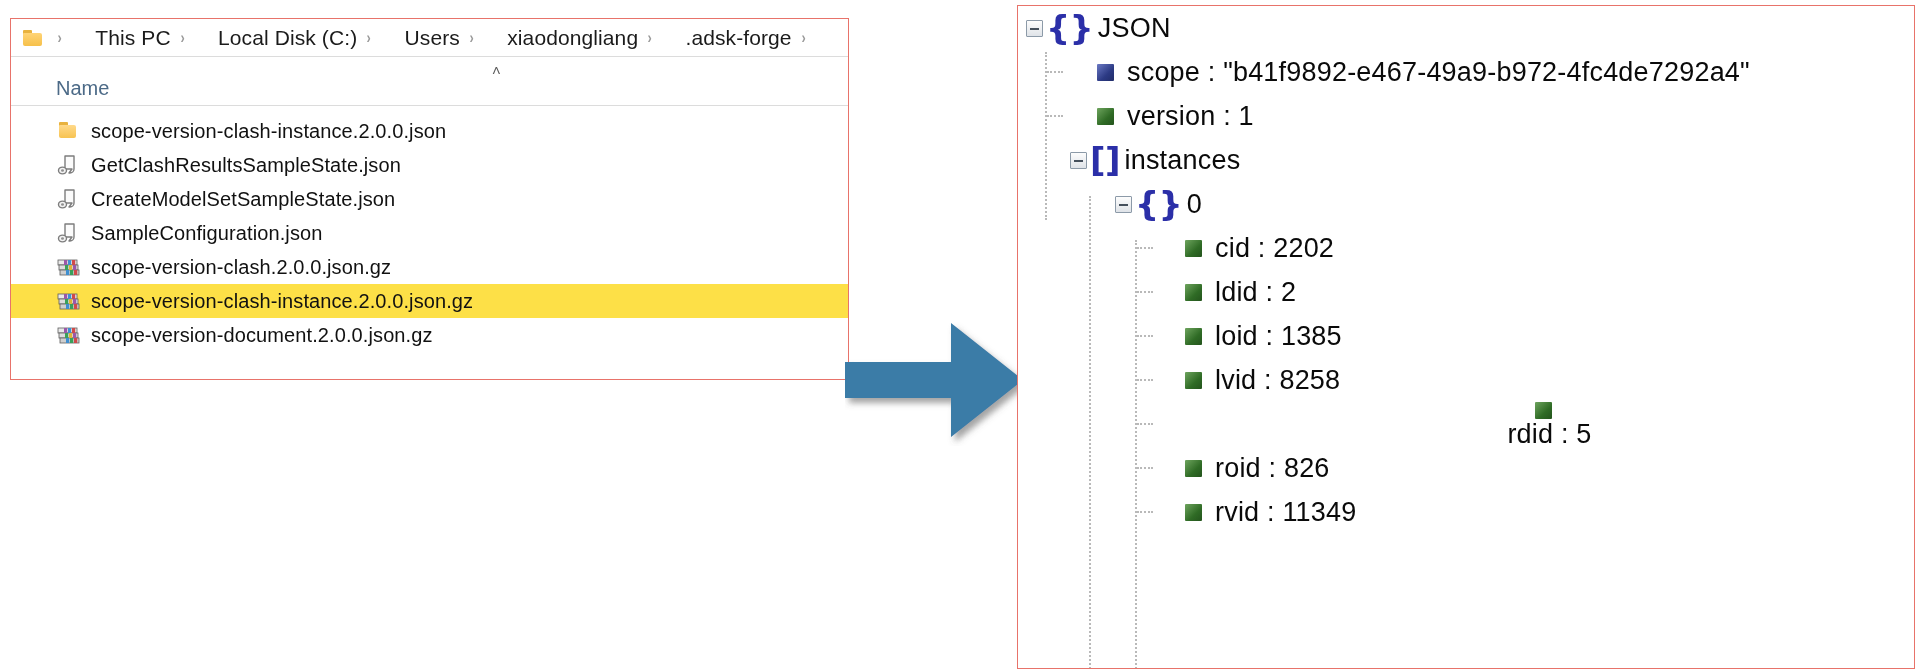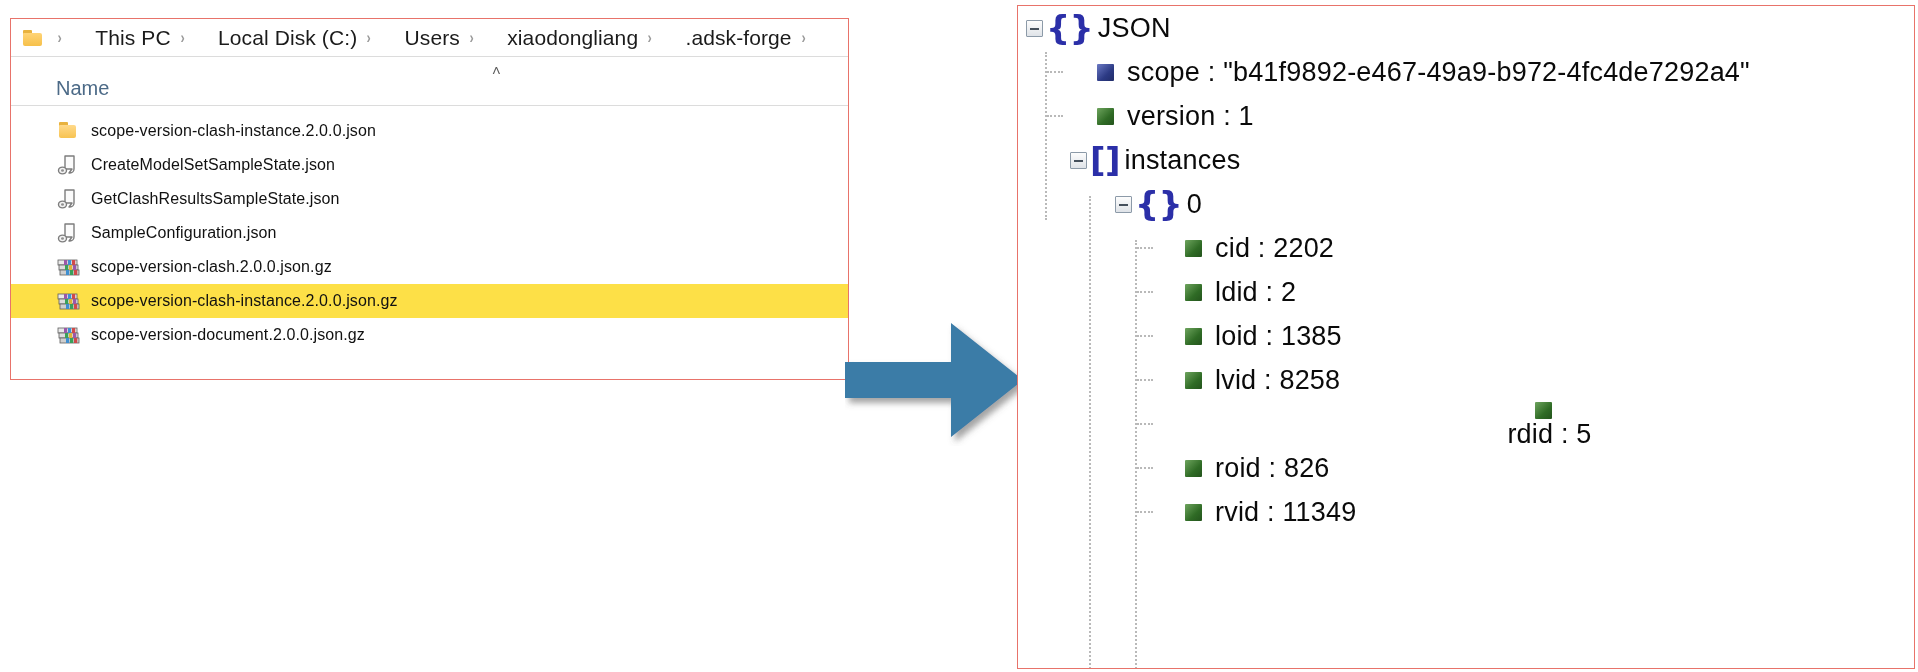--- a/index.html
+++ b/index.html
@@ -41,21 +41,21 @@
   }
   #col-name-header{
     position:absolute;left:45px;top:20px;font-size:20px;color:#4c6a87;
   }
   #file-list{position:relative;padding-top:8px;}
   .file-row{
     position:relative;height:34px;display:flex;align-items:center;
     padding-left:45px;box-sizing:border-box;
   }
   .file-row.selected{background:#fde047;}
-  .file-name{font-size:16px;color:#111111;white-space:nowrap;letter-spacing:0.1px;}
+  .file-name{font-size:20px;color:#111111;white-space:nowrap;letter-spacing:0.1px;}
   .file-icon{width:26px;height:24px;position:relative;margin-right:9px;flex:none;}
 
   
   .ic-folder .tab{position:absolute;left:3px;top:3px;width:9px;height:4px;background:#e8b23f;border-radius:1px 1px 0 0;}
   .ic-folder .body{position:absolute;left:3px;top:6px;width:17px;height:13px;
     background:linear-gradient(180deg,#ffd98a 0%,#f7c351 100%);border-radius:1px 2px 2px 2px;}
 
   
   .ic-json svg{display:block;}
 
@@ -149,32 +149,32 @@
     </div>
 
     <div class="file-row">
       <span class="file-icon ic-json">
         <svg width="26" height="24" viewBox="0 0 26 24">
           <path d="M9 3 h9 v13 a4 4 0 0 1 -4 4 h-1 l3 -4 h-7 z" fill="#fbfbfb" stroke="#7d7d7d" stroke-width="1.4" stroke-linejoin="round"></path>
           <ellipse cx="6.5" cy="17.5" rx="4" ry="3.4" fill="#f2f2f2" stroke="#7d7d7d" stroke-width="1.4"></ellipse>
           <ellipse cx="6.5" cy="17.5" rx="1.5" ry="1.2" fill="#8e8e8e"></ellipse>
         </svg>
       </span>
-      <span class="file-name">CreateModelSetSampleState.json</span>
+      <span class="file-name">GetClashResultsSampleState.json</span>
     </div>
 
     <div class="file-row">
       <span class="file-icon ic-json">
         <svg width="26" height="24" viewBox="0 0 26 24">
           <path d="M9 3 h9 v13 a4 4 0 0 1 -4 4 h-1 l3 -4 h-7 z" fill="#fbfbfb" stroke="#7d7d7d" stroke-width="1.4" stroke-linejoin="round"></path>
           <ellipse cx="6.5" cy="17.5" rx="4" ry="3.4" fill="#f2f2f2" stroke="#7d7d7d" stroke-width="1.4"></ellipse>
           <ellipse cx="6.5" cy="17.5" rx="1.5" ry="1.2" fill="#8e8e8e"></ellipse>
         </svg>
       </span>
-      <span class="file-name">GetClashResultsSampleState.json</span>
+      <span class="file-name">CreateModelSetSampleState.json</span>
     </div>
 
     <div class="file-row">
       <span class="file-icon ic-json">
         <svg width="26" height="24" viewBox="0 0 26 24">
           <path d="M9 3 h9 v13 a4 4 0 0 1 -4 4 h-1 l3 -4 h-7 z" fill="#fbfbfb" stroke="#7d7d7d" stroke-width="1.4" stroke-linejoin="round"></path>
           <ellipse cx="6.5" cy="17.5" rx="4" ry="3.4" fill="#f2f2f2" stroke="#7d7d7d" stroke-width="1.4"></ellipse>
           <ellipse cx="6.5" cy="17.5" rx="1.5" ry="1.2" fill="#8e8e8e"></ellipse>
         </svg>
       </span>

